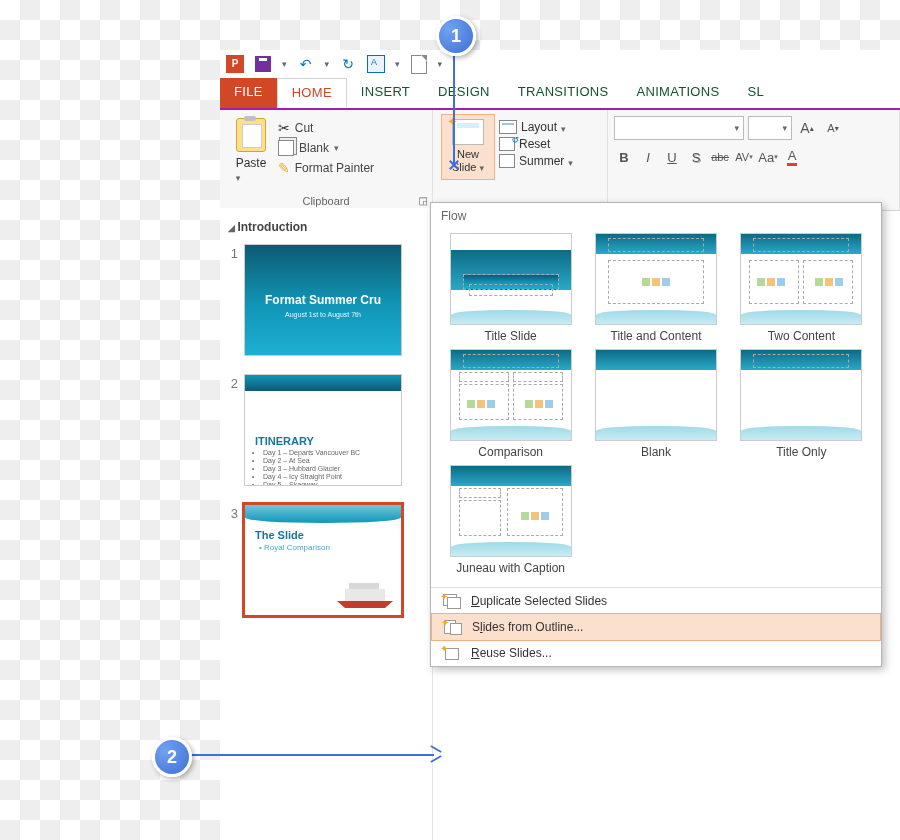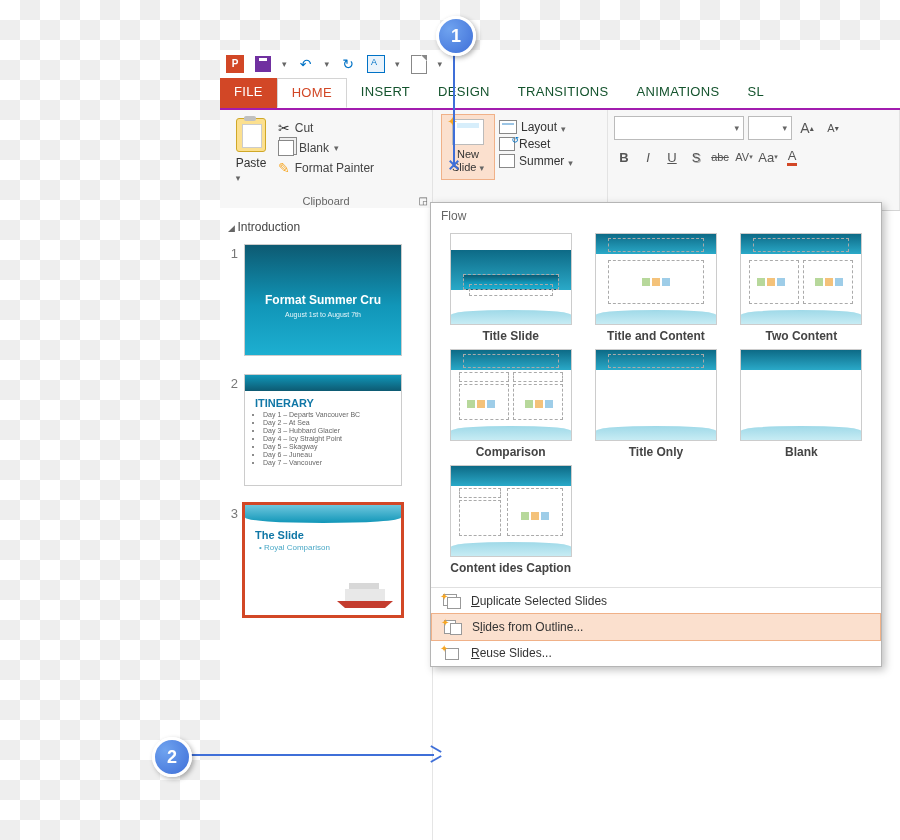--- a/index.html
+++ b/index.html
@@ -52,42 +52,42 @@
 .font-group{flex:1;padding:6px 6px 18px;}
 .font-row{display:flex;gap:4px;margin-bottom:6px;}
 .cb{border:1px solid #bbb;background:#fff;height:22px;display:flex;align-items:center;padding:0 4px;cursor:pointer;color:#999;font-size:11px;}
 .cb.font{width:120px;}
 .cb.size{width:34px;}
 .aa{width:20px;height:22px;border:1px solid transparent;display:flex;align-items:center;justify-content:center;font-size:12px;cursor:pointer;color:#555;}
 .font-row2{display:flex;gap:4px;}
 .fb{width:20px;height:22px;display:flex;align-items:center;justify-content:center;cursor:pointer;font-size:13px;color:#555;}
 
 .panel{position:absolute;left:0;top:158px;width:200px;bottom:0;background:#fff;border-right:1px solid #e5e5e5;padding:8px 6px;}
-.section-hdr{font-size:12px;color:#444;padding:4px 2px;}
+.section-hdr{font-size:12px;color:#444;padding:4px 2px;font-weight:bold;}
 .section-hdr::before{content:"◢ ";font-size:9px;color:#666;}
 .thumb-row{display:flex;gap:6px;margin:6px 0 18px;}
 .thumb-num{width:12px;text-align:right;color:#777;font-size:13px;padding-top:2px;}
 .thumb{width:156px;height:110px;border:1px solid #ccc;background:#fff;position:relative;overflow:hidden;}
 .thumb.sel{outline:3px solid #d24726;outline-offset:-1px;}
 .t1{background:linear-gradient(180deg,#0d5a72 0%,#1196b8 55%,#1dafd1 100%);}
 .t1 .ttitle{position:absolute;width:100%;text-align:center;top:48px;color:#fff;font-size:12px;font-weight:600;}
 .t1 .tsub{position:absolute;width:100%;text-align:center;top:66px;color:#e6f5fa;font-size:7px;}
 .t2-hdr{height:16px;background:linear-gradient(#1196b8,#0d5a72);}
-.t2 .ttitle{color:#1077a6;font-size:11px;font-weight:600;padding:6px 10px 2px;}
+.t2 .ttitle{color:#1077a6;font-size:11px;font-weight:600;padding:6px 10px 2px;margin-top:38px;}
 .t2 ul{margin:0 0 0 18px;padding:0;font-size:7px;color:#666;}
 .t2 li{margin-bottom:1px;list-style:disc;}
 .t3-wave{position:absolute;top:0;left:0;right:0;height:18px;background:linear-gradient(#6ec7de,#1196b8);border-radius:0 0 50% 50%/0 0 30% 30%;}
 .t3 .ttitle{color:#1077a6;font-size:11px;font-weight:600;padding:24px 10px 2px;}
 .t3 .tsub{color:#4ca9c7;font-size:8px;padding-left:14px;}
 .t3 .ship{position:absolute;right:6px;bottom:6px;width:60px;height:30px;}
 
 .dropdown{position:absolute;left:210px;top:152px;width:450px;background:#fff;border:1px solid #b5b5b5;box-shadow:3px 3px 8px rgba(0,0,0,.25);}
 .dd-hdr{padding:6px 10px 4px;color:#666;font-size:12px;}
 .gallery{display:grid;grid-template-columns:repeat(3,1fr);gap:6px 10px;padding:6px 12px 10px;}
-.gcell{text-align:center;font-weight:bold;}
+.gcell{text-align:center;}
 .gthumb{width:120px;height:90px;border:1px solid #ccc;margin:0 auto 4px;background:#fff;position:relative;overflow:hidden;cursor:pointer;}
 .gt-wave-top{position:absolute;top:0;left:0;right:0;height:20px;background:linear-gradient(#0d6a86,#2aa9c8);}
 .gt-wave-top.mid{height:40px;top:16px;}
 .gt-wave-bot{position:absolute;bottom:0;left:0;right:0;height:14px;background:linear-gradient(#9fd9e8,#c7ecf4);border-radius:60% 60% 0 0/40% 40% 0 0;}
 .ph{position:absolute;border:1px dashed #aaa;}
 .ph.t1{left:12px;right:12px;top:40px;height:14px;}
 .ph.st{left:18px;right:18px;top:50px;height:10px;}
 .ph.c{left:12px;right:12px;top:26px;bottom:20px;}
 .ph.cl{left:8px;top:26px;bottom:20px;width:48px;}
 .ph.cr{right:8px;top:26px;bottom:20px;width:48px;}
@@ -372,48 +372,48 @@
               <span></span>
             </div>
             <div class="gt-wave-bot"></div>
           </div>
           <div class="glabel">Comparison</div>
         </div>
 
       <div class="gcell">
           <div class="gthumb">
             <div class="gt-wave-top"></div>
+            <div class="gt-wave-bot"></div>
+          </div>
+          <div class="glabel">Blank</div>
+        </div>
+
+      <div class="gcell">
+          <div class="gthumb">
+            <div class="gt-wave-top"></div>
             <div class="ph hd" style="top:4px;"></div>
             <div class="gt-wave-bot"></div>
           </div>
           <div class="glabel">Title Only</div>
-        </div>
-
-      <div class="gcell">
-          <div class="gthumb">
-            <div class="gt-wave-top"></div>
-            <div class="gt-wave-bot"></div>
-          </div>
-          <div class="glabel">Blank</div>
         </div>
 
       <div class="gcell">
           <div class="gthumb">
             <div class="gt-wave-top"></div>
             <div class="ph" style="left:8px;top:22px;width:40px;height:8px;"></div>
             <div class="ph" style="left:8px;top:34px;bottom:20px;width:40px;"></div>
             <div class="ph" style="right:8px;top:22px;bottom:20px;width:54px;"></div>
             <div class="cicons" style="left:84px;top:46px;">
               <span></span>
               <span></span>
               <span></span>
             </div>
             <div class="gt-wave-bot"></div>
           </div>
-          <div class="glabel">Content ides Caption</div>
+          <div class="glabel">Juneau with Caption</div>
         </div>
 
     </div>
     <div class="dd-sep"></div>
     <div class="dd-item">
         <span class="dd-ic dup-ic">
           <span class="star">✦</span>
         </span>
         <span><span class="u">D</span><span></span>uplicate Selected Slides</span>
       </div>

